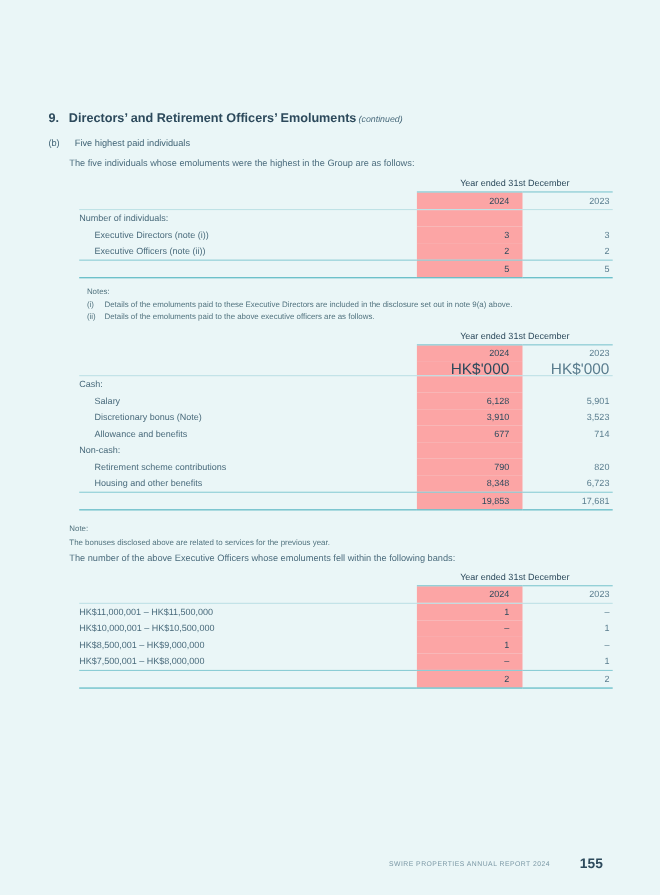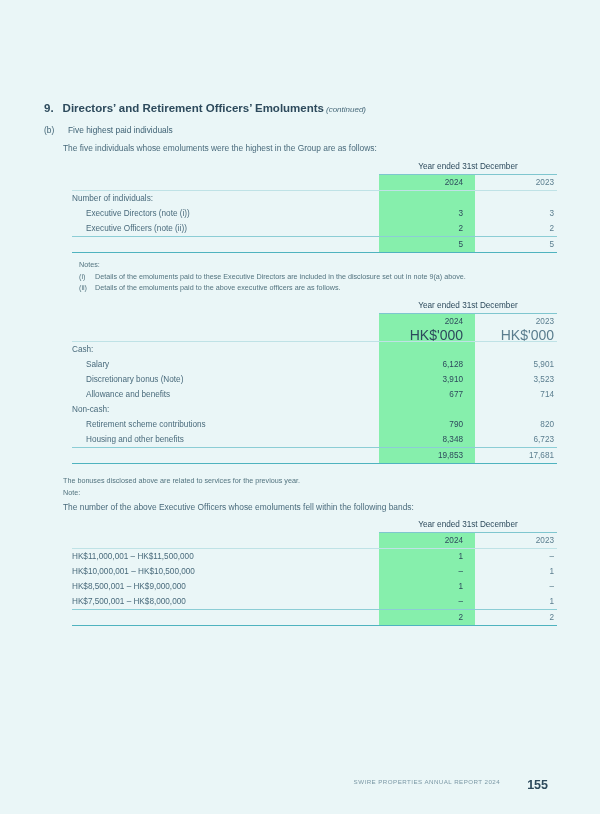--- a/index.html
+++ b/index.html
@@ -83,21 +83,21 @@
   .tbl td, .tbl th {
     padding: 0;
     font-weight: normal;
     vertical-align: bottom;
   }
 
   .col-label { width: 307px; }
   .col-2024  { width: 96px; }
   .col-2023  { width: 82px; }
 
-  .hl { background: #86efac; }
+  .hl { background: #fca5a5; }
 
   .cell-lbl {
     height: 15px;
     line-height: 15px;
     padding-left: 0px !important;
     white-space: nowrap;
   }
   .indent { padding-left: 14px !important; }
   .num {
     text-align: right;
@@ -153,21 +153,21 @@
   .notes .nl { white-space: nowrap; }
   .notes-hang { display: flex; gap: 4px; }
   .notes-hang .mark { width: 12px; flex: none; }
 
   
   .footer {
     position: absolute;
     right: 52px;
     bottom: 22px;
     display: flex;
-    align-items: flex-start;
+    align-items: center;
     gap: 27px;
   }
   .footer-text {
     font-size: 6.2px;
     letter-spacing: 0.45px;
     color: #7b98a5;
     text-transform: uppercase;
   }
   .footer-page {
     font-size: 12.5px;
@@ -335,22 +335,22 @@
       </tr>
       <tr class="rule-thick">
         <td></td>
           <td></td>
           <td></td>
       </tr>
     </tbody>
   </table>
 
   <div class="notes" style="top:475px;">
+    <div class="nl">Note:</div>
     <div class="nl">The bonuses disclosed above are related to services for the previous year.</div>
-    <div class="nl">Note:</div>
   </div>
 
   <div class="intro" style="top:502px;">The number of the above Executive Officers whose emoluments fell within the following bands:</div>
 
   <table class="tbl" style="top:518px;">
     <colgroup>
       <col class="col-label">
         <col class="col-2024">
         <col class="col-2023">
     </colgroup>

